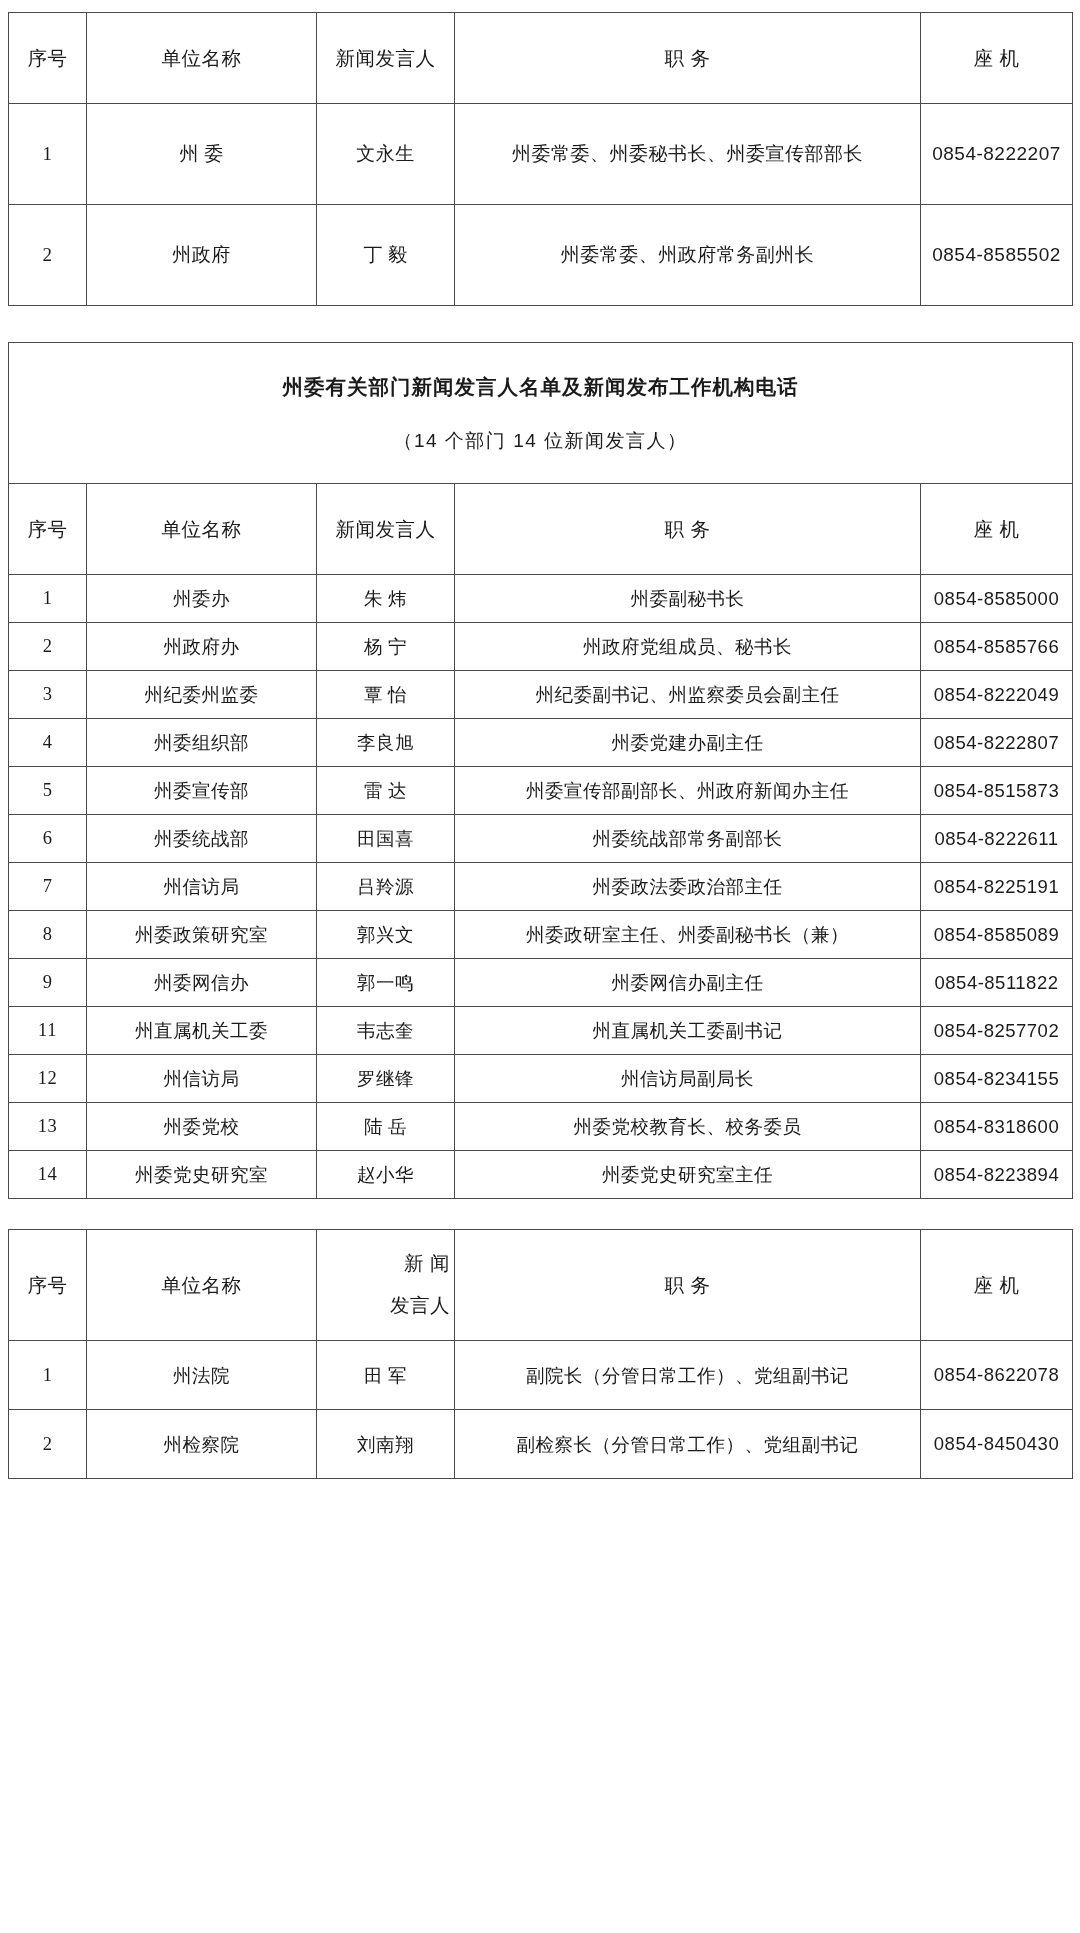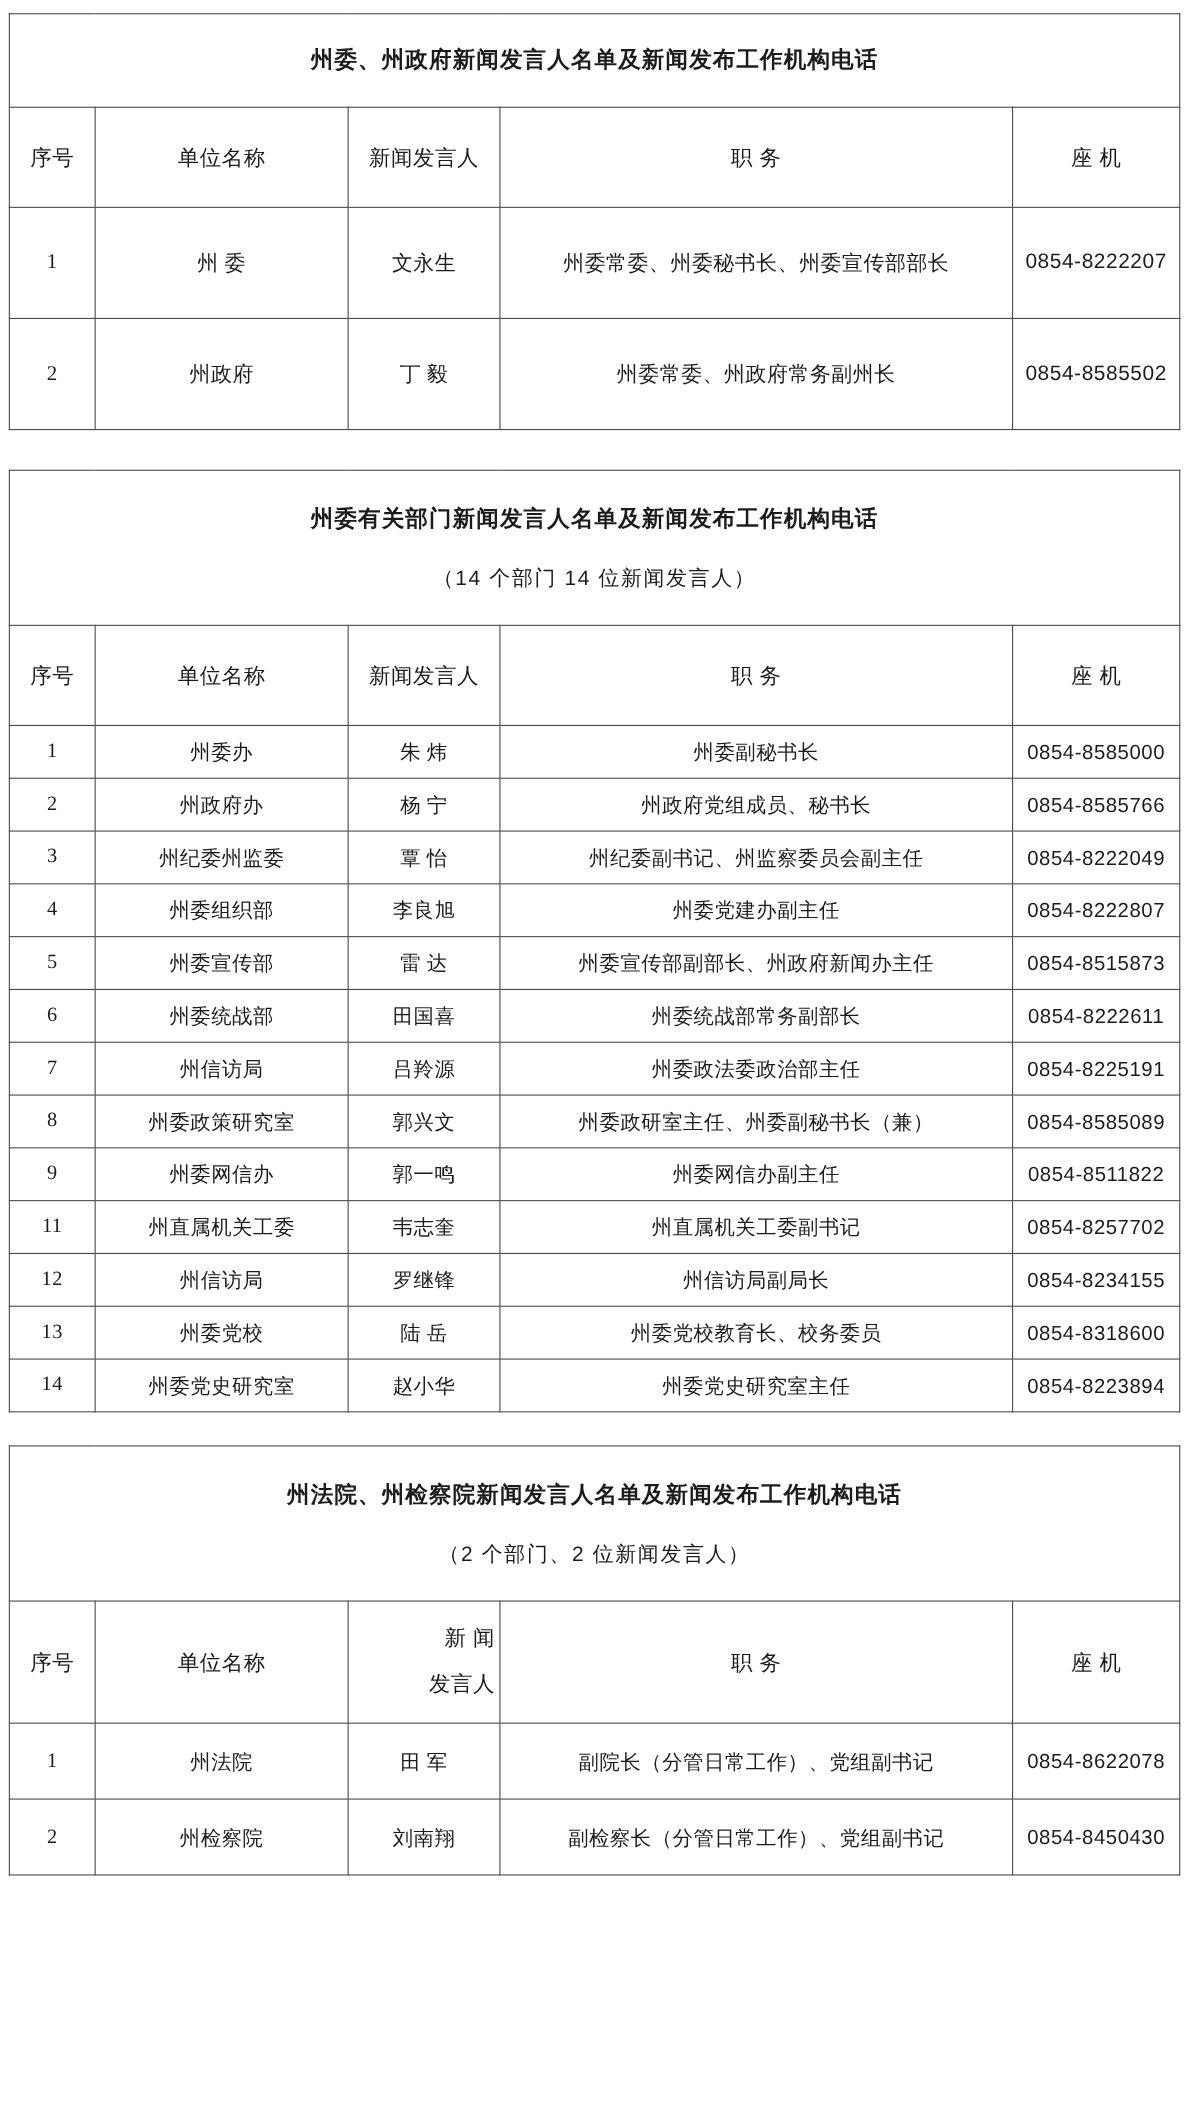--- a/index.html
+++ b/index.html
@@ -91,25 +91,20 @@
 
   <table class="doc-table t1">
     <colgroup>
       <col class="c-idx">
         <col class="c-unit">
         <col class="c-spk">
         <col class="c-post">
         <col class="c-tel">
     </colgroup>
     <tbody>
-      <tr>
-        <td class="title-cell-1" colspan="5">
-          <div class="tbl-title">州委、州政府新闻发言人名单及新闻发布工作机构电话</div>
-        </td>
-      </tr>
       <tr class="hdr-row">
         <td>序号</td>
         <td>单位名称</td>
         <td>新闻发言人</td>
         <td>职  务</td>
         <td>座  机</td>
       </tr>
       <tr>
         <td class="data idx">1</td>
         <td class="data unit med-sp">州  委</td>
@@ -250,26 +245,20 @@
 
   <table class="doc-table t3">
     <colgroup>
       <col class="c-idx">
         <col class="c-unit">
         <col class="c-spk">
         <col class="c-post">
         <col class="c-tel">
     </colgroup>
     <tbody>
-      <tr>
-        <td class="title-cell-2" colspan="5">
-          <div class="tbl-title">州法院、州检察院新闻发言人名单及新闻发布工作机构电话</div>
-          <div class="tbl-subtitle">（2 个部门、2 位新闻发言人）</div>
-        </td>
-      </tr>
       <tr class="hdr-row tall">
         <td>序号</td>
         <td>单位名称</td>
         <td>
           <div class="hdr-stack">新  闻</div>
           <div class="hdr-stack">发言人</div>
         </td>
         <td>职  务</td>
         <td>座  机</td>
       </tr>

